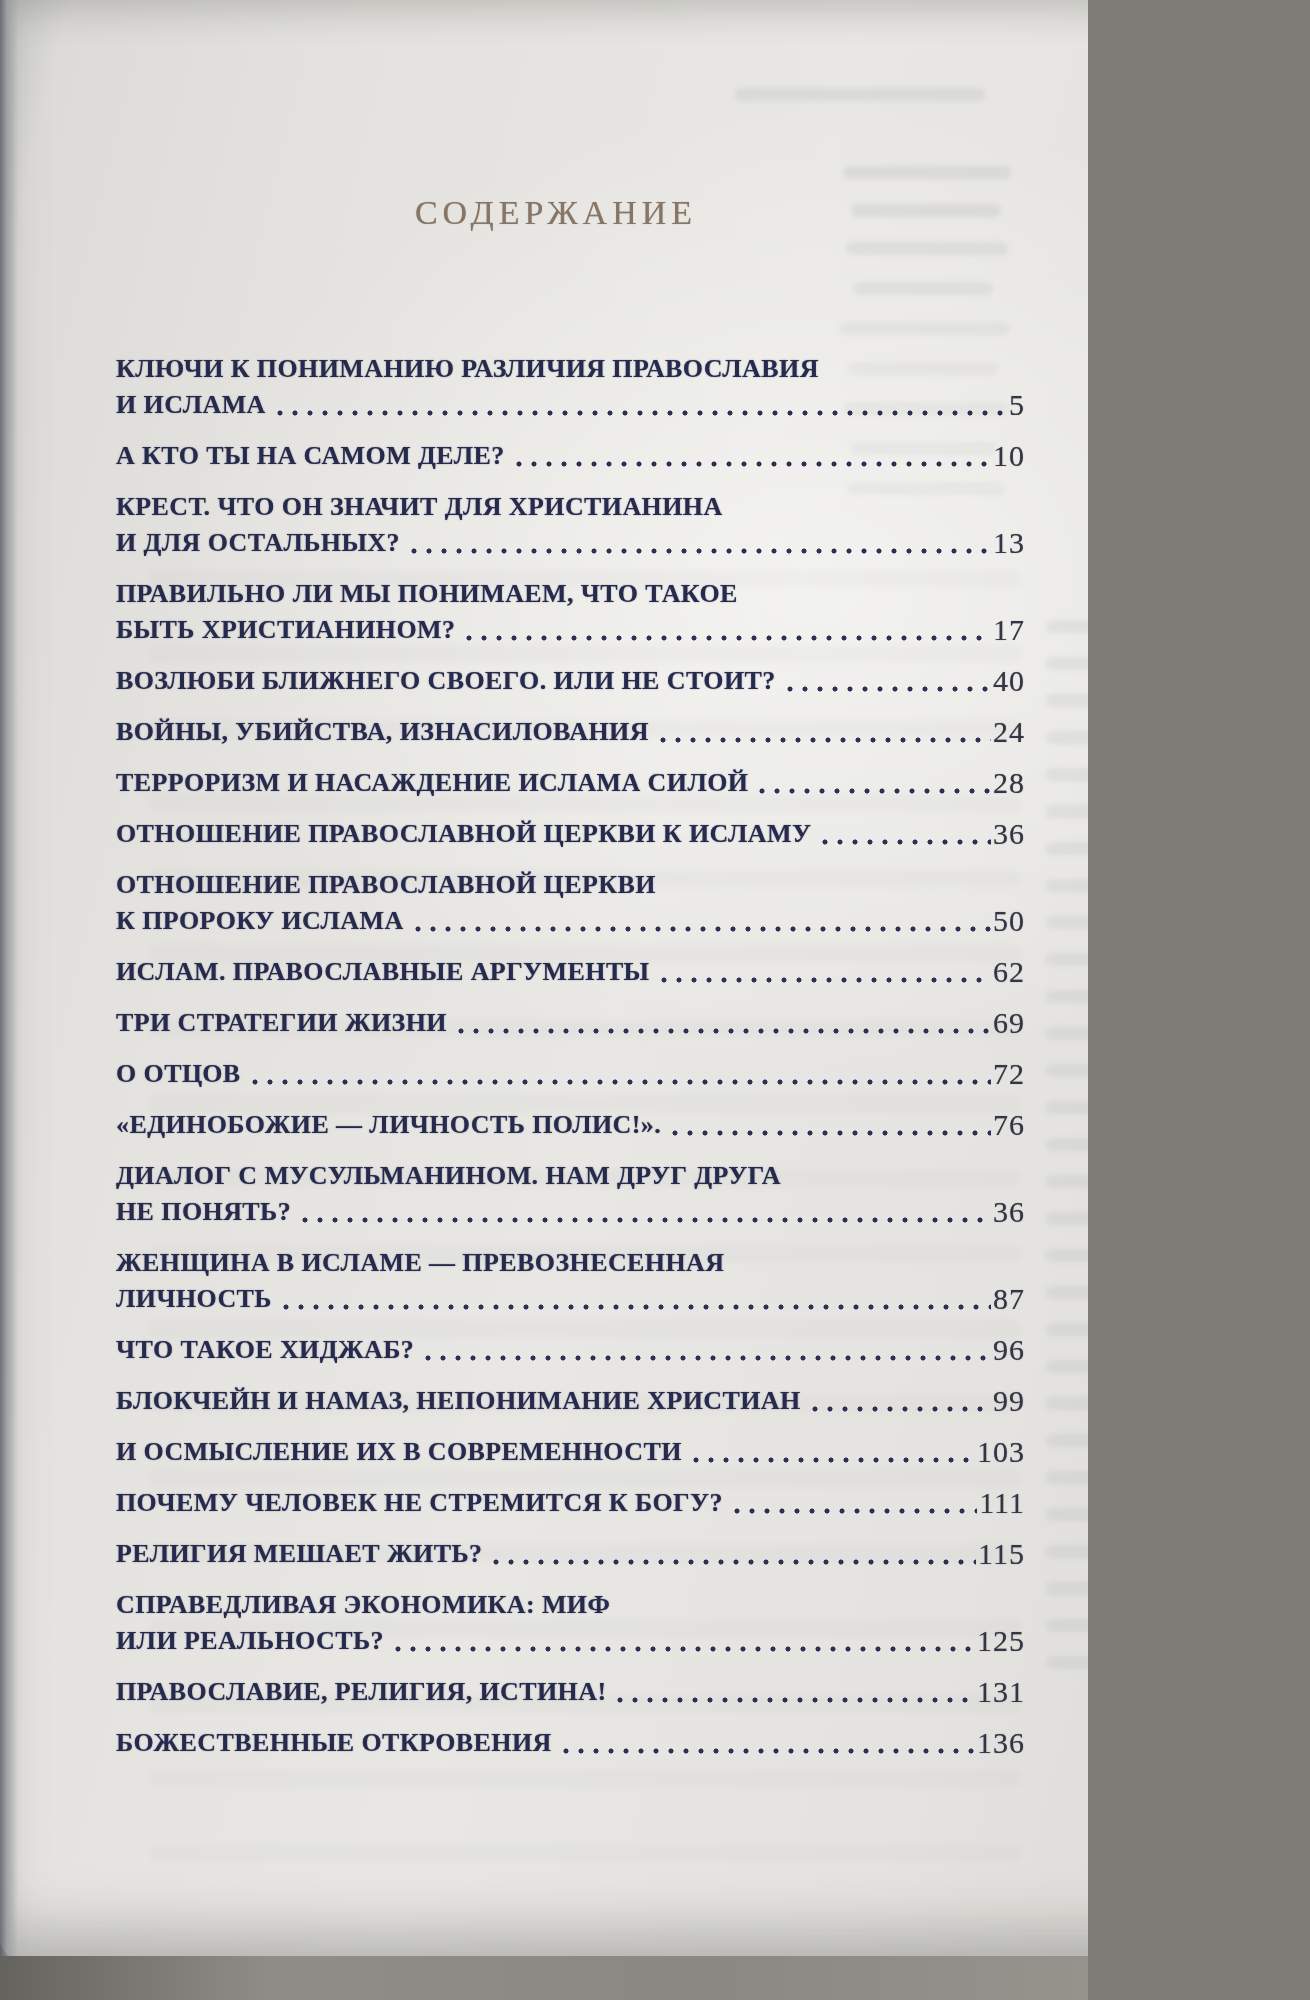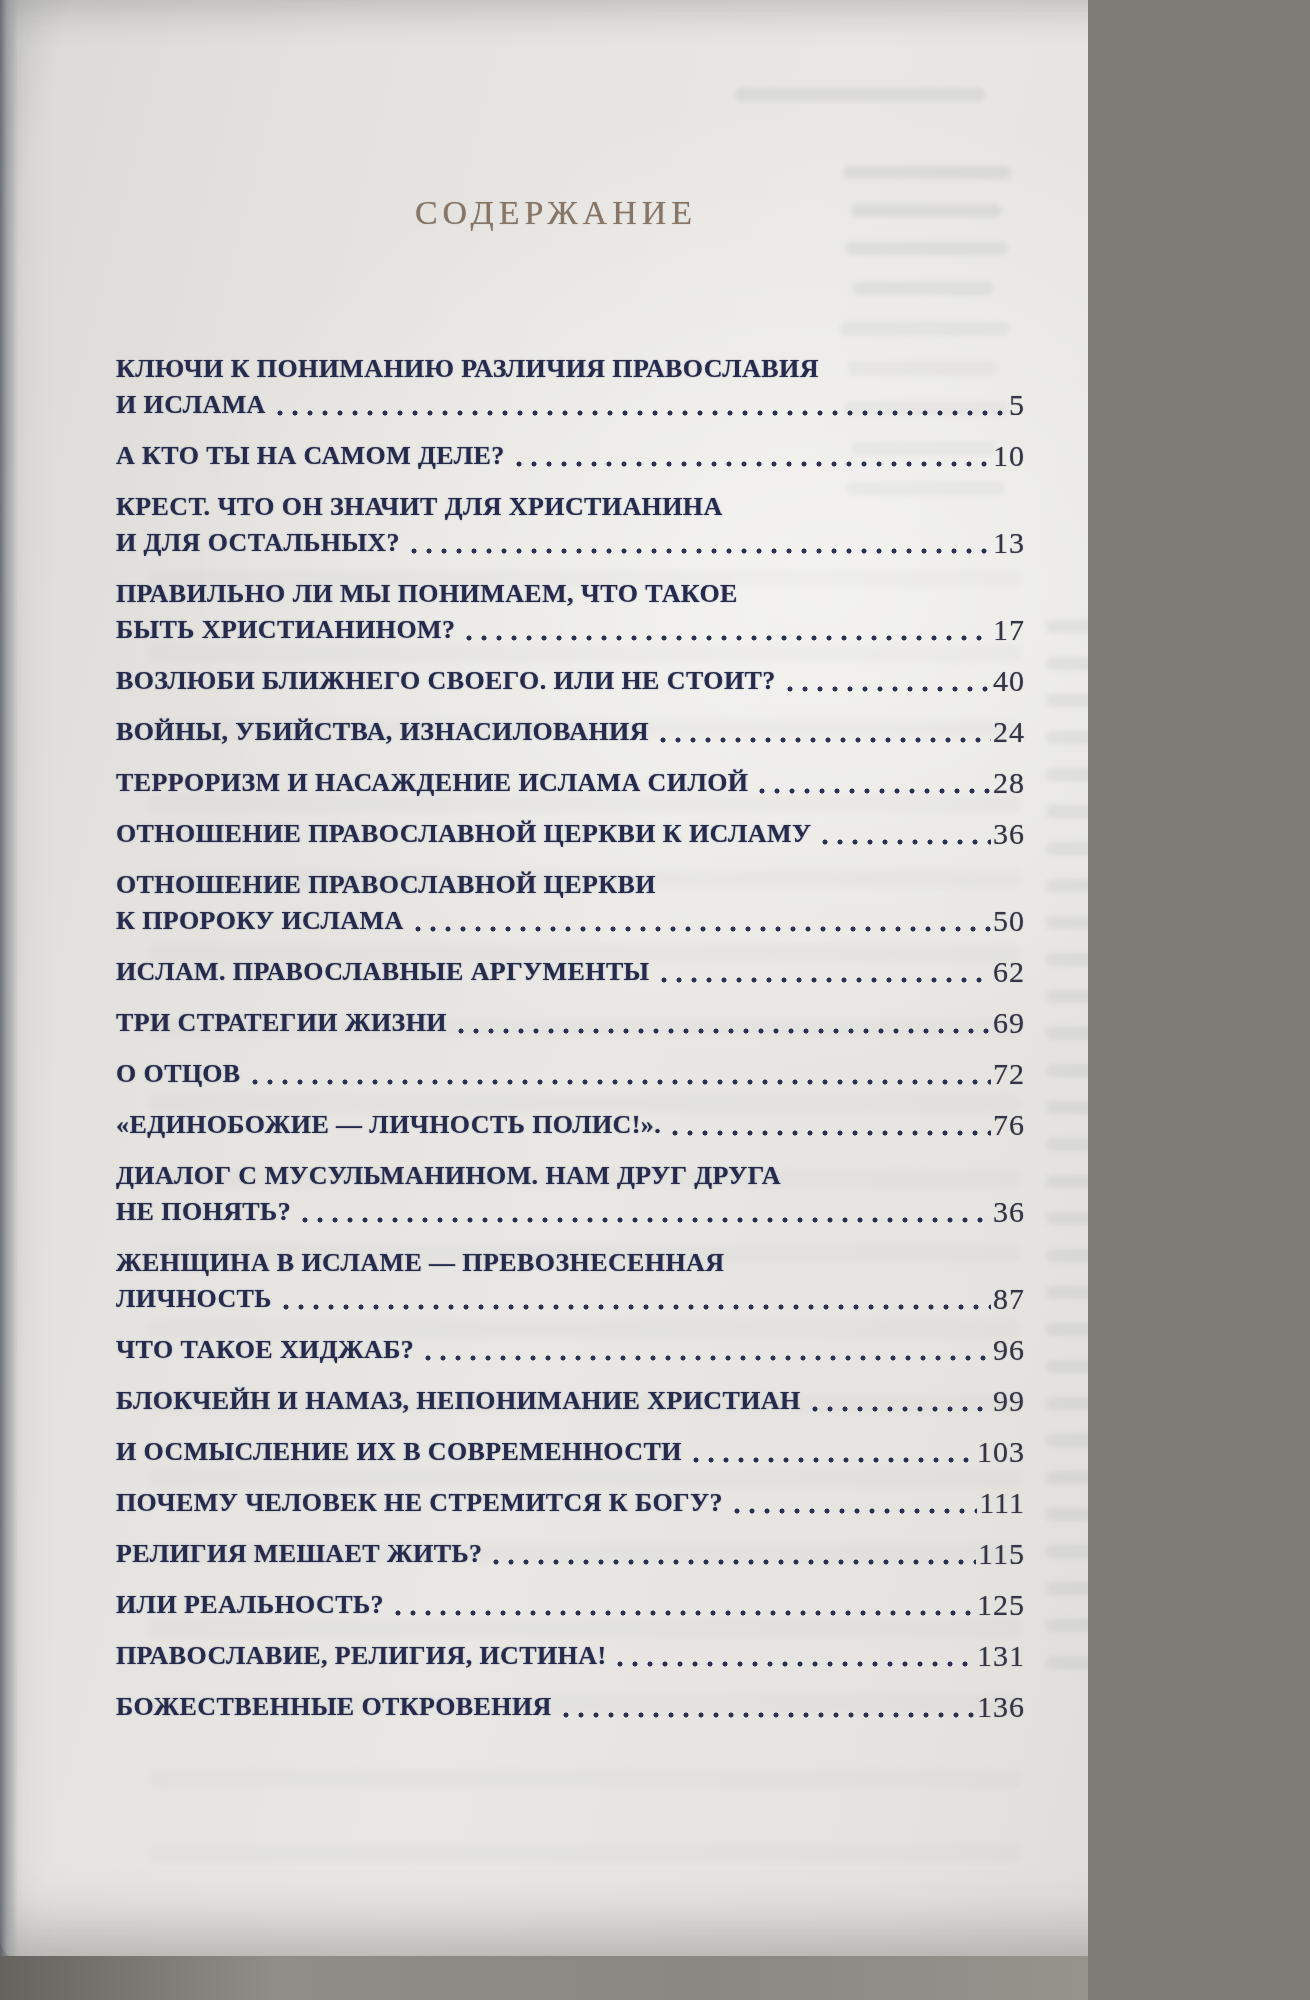--- a/index.html
+++ b/index.html
@@ -277,20 +277,21 @@
           </div>
         </div>
         <div class="entry">
           <div class="line row">
             <span class="t">РЕЛИГИЯ МЕШАЕТ ЖИТЬ?</span>
             <span class="dots"></span>
             <span class="pagenum">115</span>
           </div>
         </div>
         <div class="entry">
+          <div class="line">СПРАВЕДЛИВАЯ ЭКОНОМИКА: МИФ</div>
           <div class="line row">
             <span class="t">ИЛИ РЕАЛЬНОСТЬ?</span>
             <span class="dots"></span>
             <span class="pagenum">125</span>
           </div>
         </div>
         <div class="entry">
           <div class="line row">
             <span class="t">ПРАВОСЛАВИЕ, РЕЛИГИЯ, ИСТИНА!</span>
             <span class="dots"></span>

